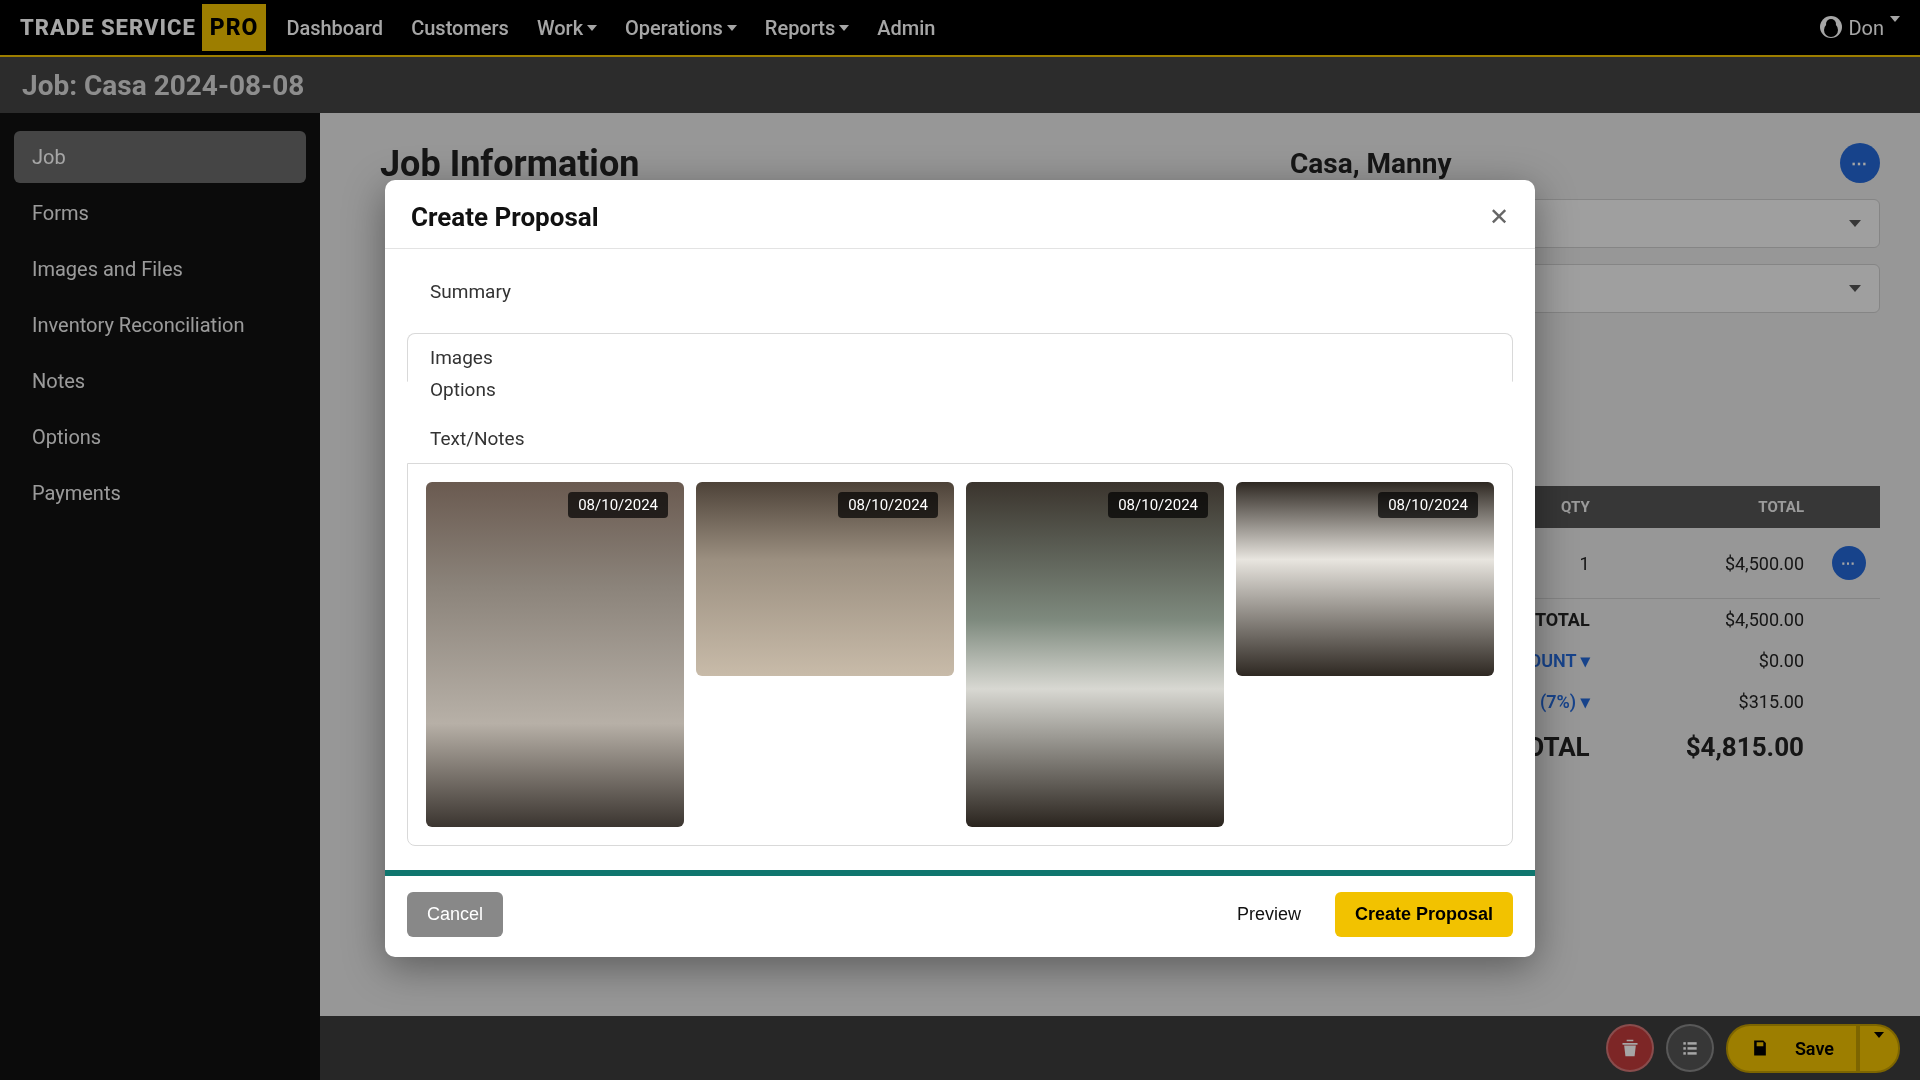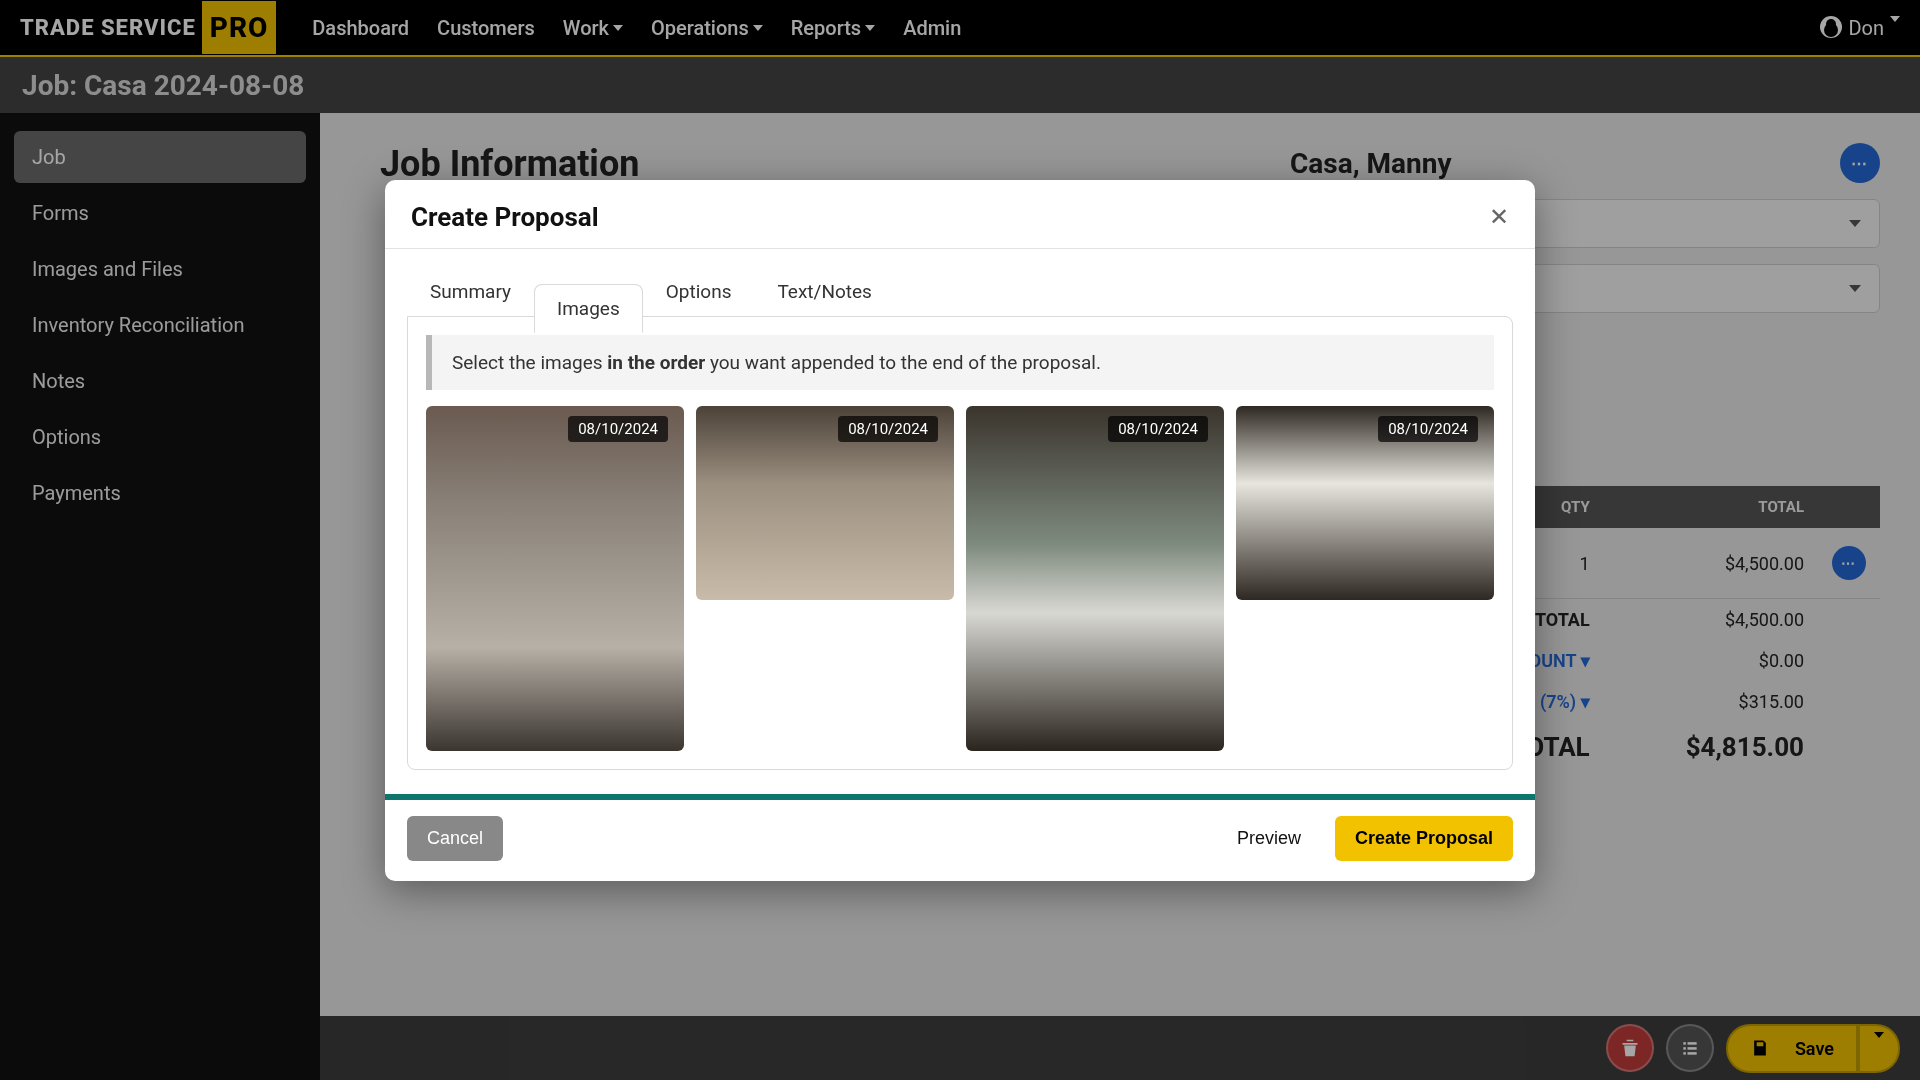--- a/index.html
+++ b/index.html
@@ -19,34 +19,34 @@
     background: #000;
     border-bottom: 2px solid #f2c200;
     display: flex;
     align-items: center;
     padding: 0 20px;
   }
   .brand {
     display: flex;
     align-items: center;
     gap: 6px;
-    margin-right: 36px;
+    margin-right: 20px;
   }
   .brand-text {
     font-weight: 800;
     font-size: 22px;
     letter-spacing: 1px;
     color: #fff;
   }
   .brand-pro {
     background: #f2c200;
     color: #000;
     font-weight: 800;
     padding: 10px 8px;
-    font-size: 28px;
+    font-size: 23px;
     letter-spacing: 1px;
   }
   .nav-links { display: flex; gap: 28px; }
   .nav-link {
     color: #fff;
     font-size: 20px;
     font-weight: 500;
     cursor: pointer;
     display: flex;
     align-items: center;
@@ -233,20 +233,21 @@
     display:flex;justify-content:space-between;align-items:center;
     padding:22px 26px 16px;
     border-bottom:1px solid #e3e3e3;
   }
   .modal-title { font-size:26px; font-weight:700; }
   .close-x { font-size:24px;color:#666;cursor:pointer;line-height:1; }
 
   .tabs {
     display:flex; gap:0;
     padding: 18px 22px 0;
+    flex-direction: column;
   }
   .tab {
     padding:12px 22px;
     font-size:19px;
     cursor:pointer;
     color:#333;
     border:1px solid transparent;
     border-radius:8px 8px 0 0;
   }
   .tab.active {
@@ -478,23 +479,20 @@
     </div>
 
     <div class="tabs">
       <div class="tab"><span>Summary</span></div>
       <div class="tab active"><span>Images</span></div>
       <div class="tab"><span>Options</span></div>
       <div class="tab"><span>Text/Notes</span></div>
     </div>
 
     <div class="tabpanel">
-      <div class="info-banner">
-        <span>Select the images </span><b>in the order</b><span> you want appended to the end of the proposal.</span>
-      </div>
       <div class="img-grid">
         <div class="img-card tall photo1">
           <div class="img-date">08/10/2024</div>
         </div>
         <div class="img-card short photo2">
           <div class="img-date">08/10/2024</div>
         </div>
         <div class="img-card tall photo3">
           <div class="img-date">08/10/2024</div>
         </div>

